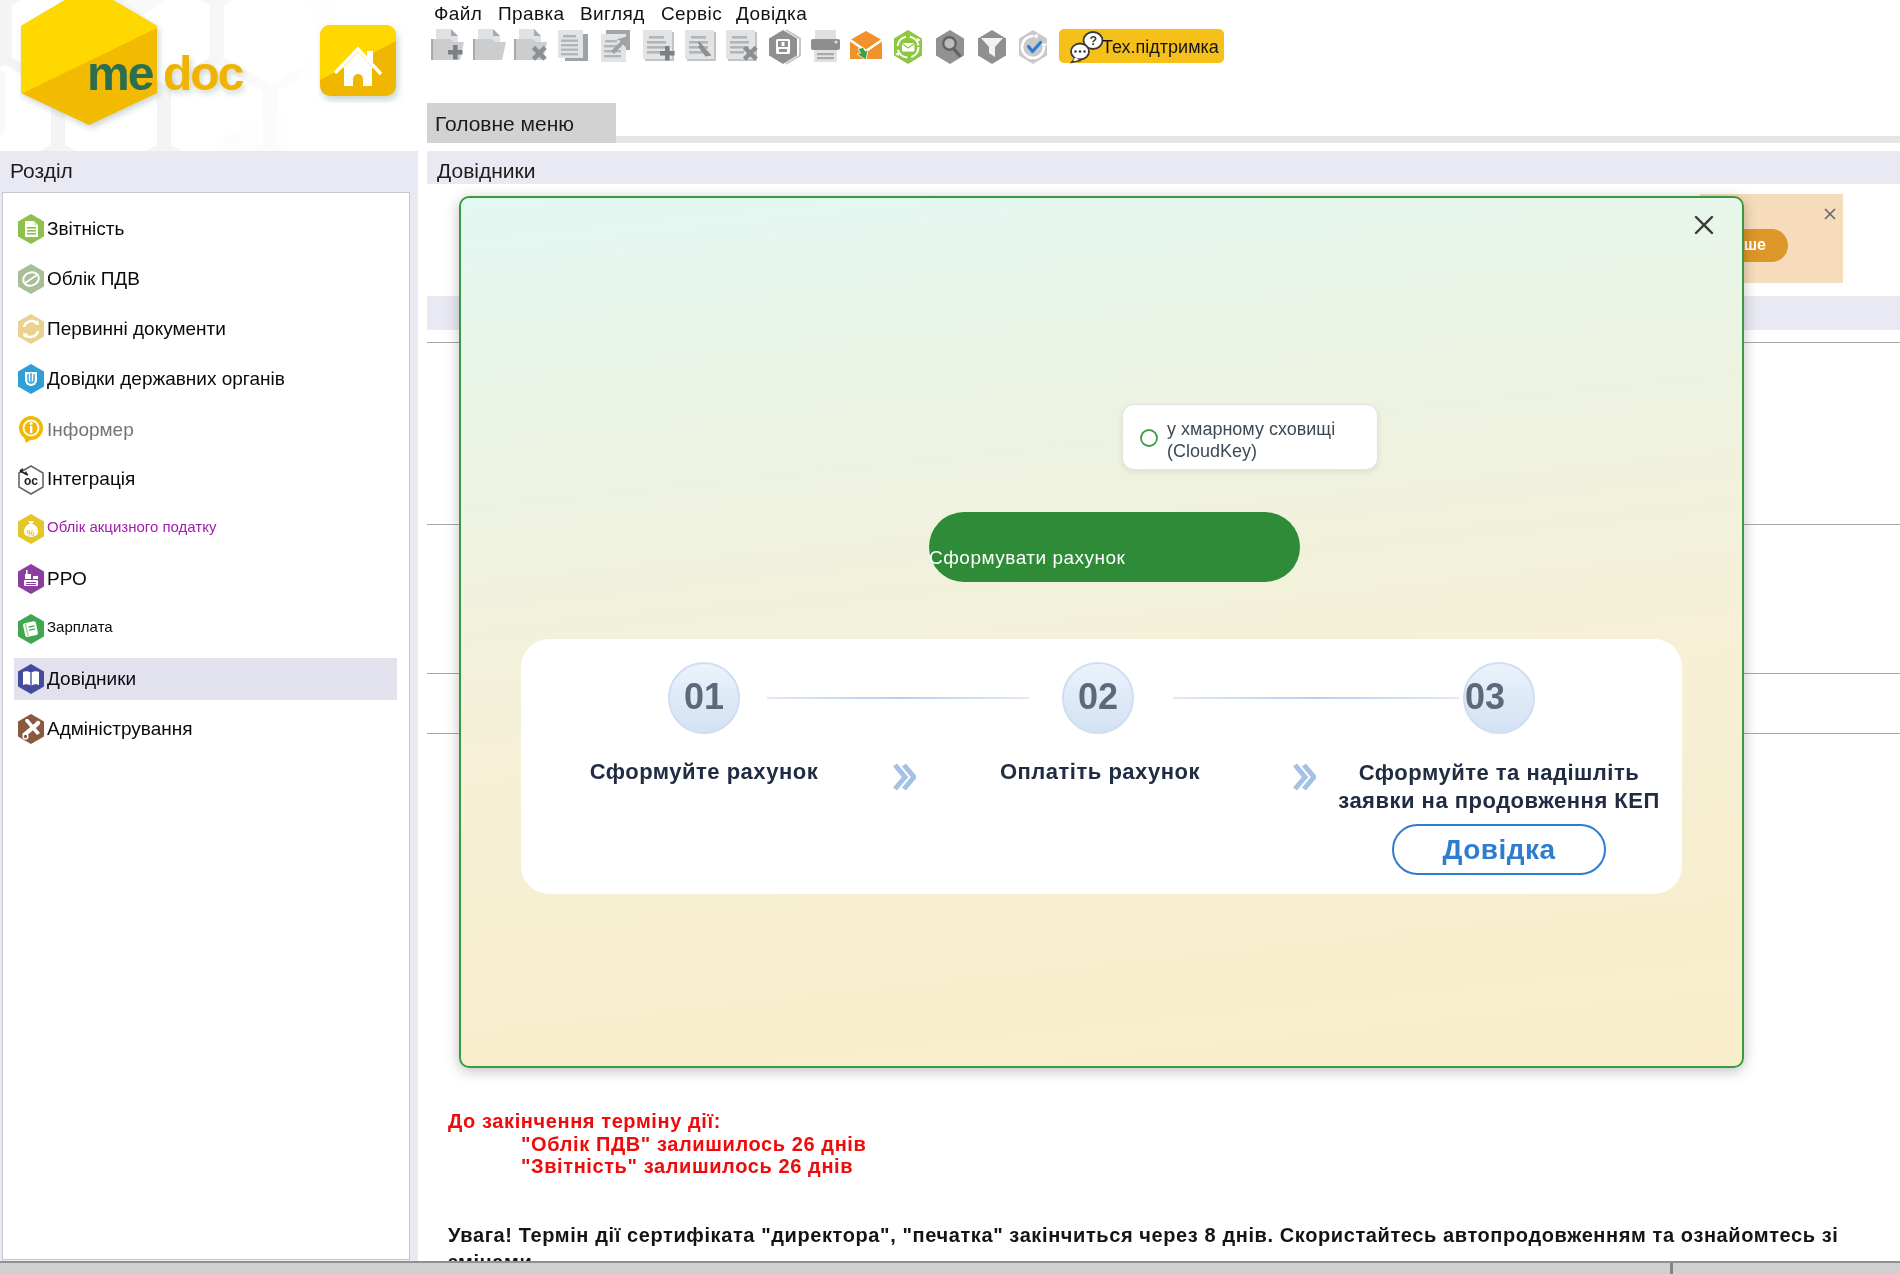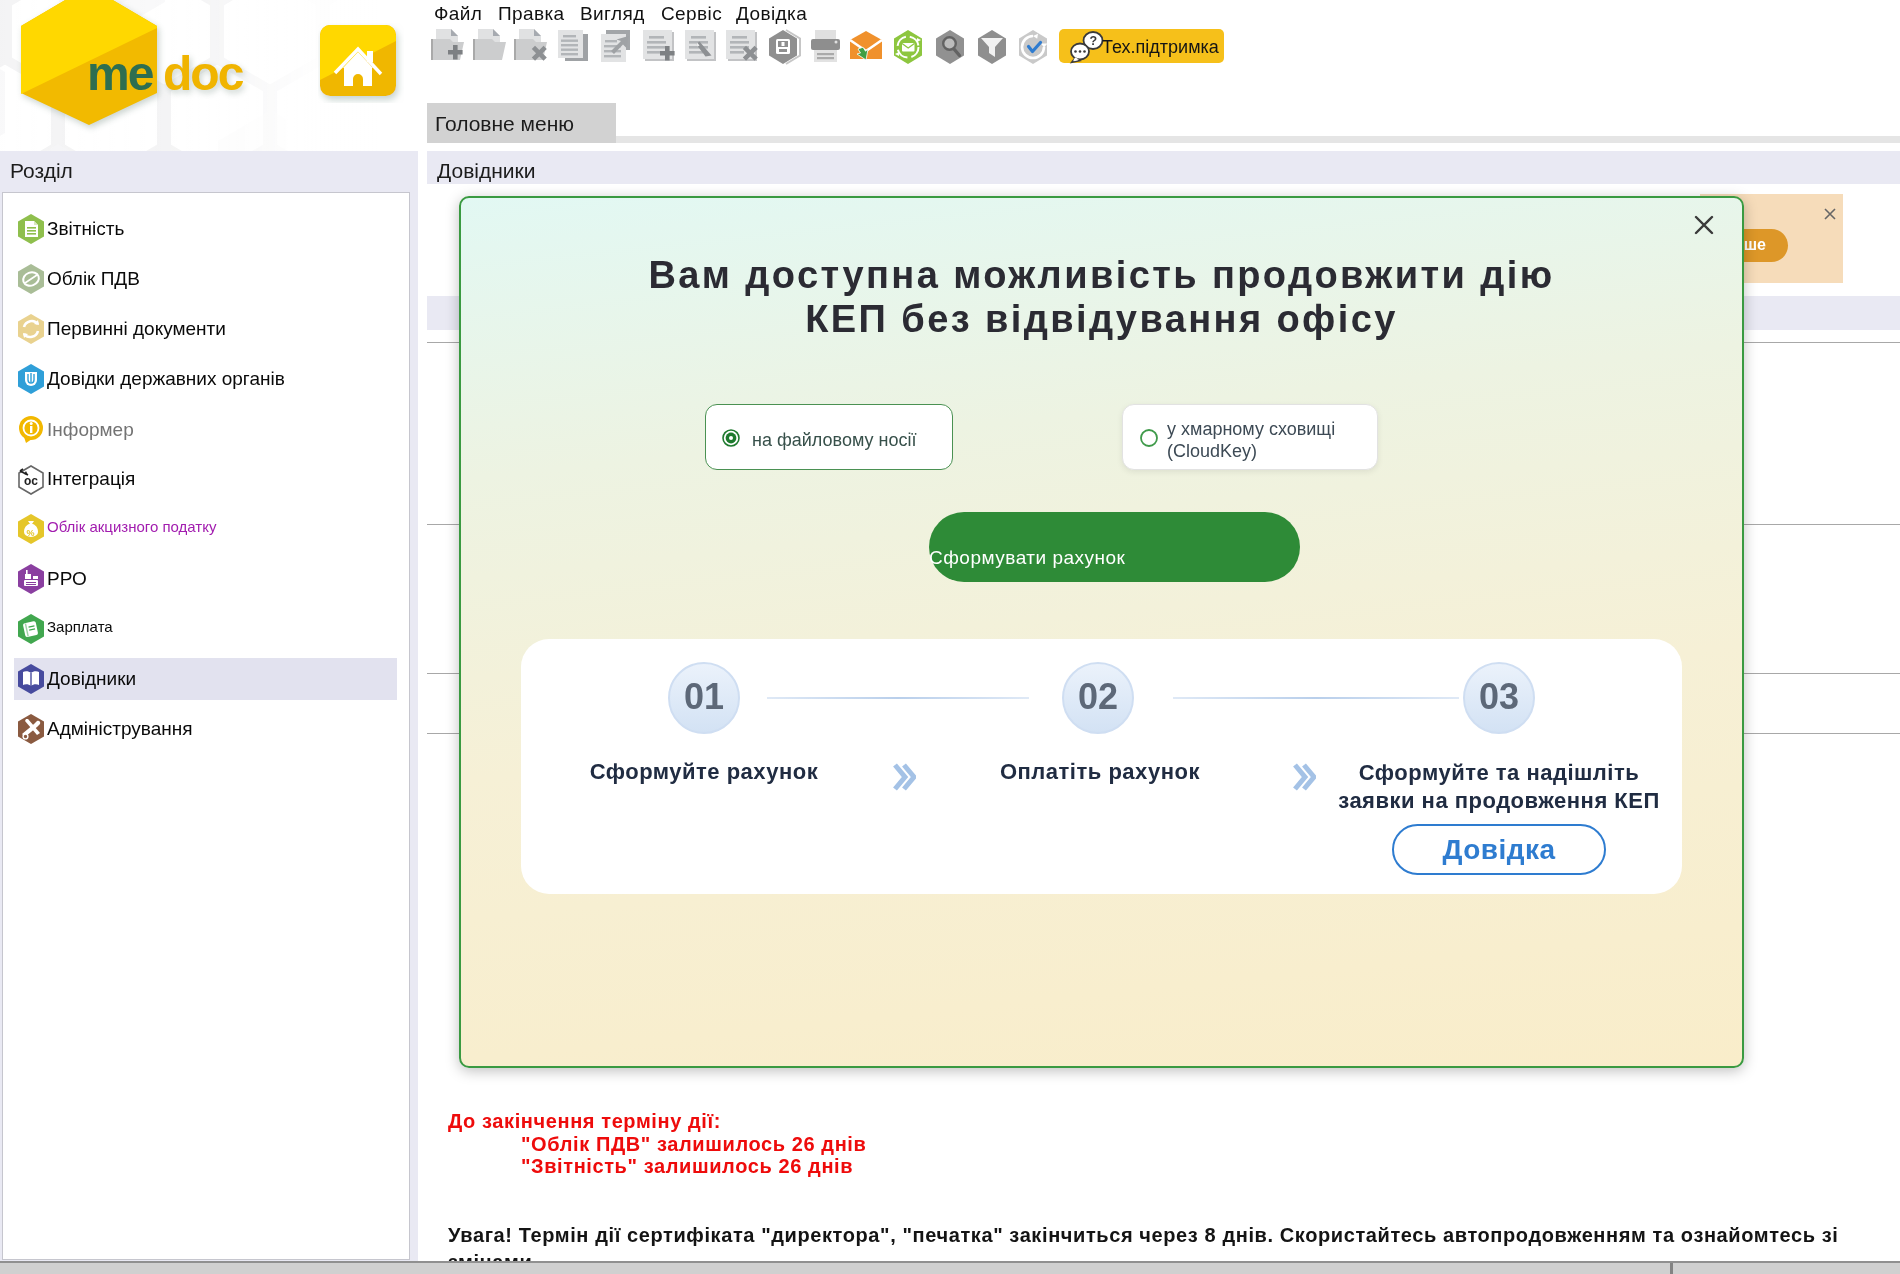--- a/index.html
+++ b/index.html
@@ -381,45 +381,36 @@
 <div class="a" style="left:448px;top:1222px;width:1460px;font-size:20px;font-weight:700;color:#141414;line-height:27px;letter-spacing:.6px">Увага! Термін дії сертифіката "директора", "печатка" закінчиться через 8 днів. Скористайтесь автопродовженням та ознайомтесь зі<br>змінами</div>
 
 <div class="a" style="left:0;top:1260px;width:418px;height:4px;background:#e9e9f3"></div>
 <div class="a" style="left:0;top:1261px;width:1900px;height:13px;background:#d0d0d0;border-top:2px solid #909090"></div>
 <div class="a" style="left:1670px;top:1263px;width:3px;height:11px;background:#838383"></div>
 
 <div class="a" style="left:459px;top:196px;width:1285px;height:872px;border:2px solid #3a9a41;border-radius:10px;overflow:hidden;background:linear-gradient(174deg,#e2f8f3 0%,#edf3e2 28%,#f6f0d6 58%,#f9edca 100%);box-shadow:0 3px 14px rgba(0,0,0,0.25)">
   <svg class="a" style="left:1232px;top:16px" width="22" height="22" viewBox="0 0 22 22">
       <path d="M3,3 L19,19 M19,3 L3,19" stroke="#3a3a3a" stroke-width="2.4" stroke-linecap="round"></path>
     </svg>
-  <div class="a" style="left:0;top:55px;width:1281px;text-align:center;font-size:38px;font-weight:700;color:#2b2b33;letter-spacing:2.4px;line-height:44px">Вам доступна можливість продовжити дію<br>КЕП без відвідування офісу</div>
-
-  <div class="a" style="left:244px;top:206px;width:248px;height:66px;background:#fff;border:1.5px solid #4a9152;border-radius:12px">
-    <svg class="a" style="left:16px;top:24px" width="18" height="18" viewBox="0 0 18 18">
-        <circle cx="9" cy="9" r="8" fill="#fff" stroke="#1e7a2e" stroke-width="1.6"></circle>
-        <circle cx="9" cy="9" r="5.4" fill="#1e7a2e"></circle>
-        <circle cx="9" cy="9" r="2" fill="#fff"></circle>
-      </svg>
-    <div class="a" style="left:46px;top:25px;font-size:18px;color:#37504a">на файловому носії</div>
-  </div>
+
   <div class="a" style="left:661px;top:206px;width:256px;height:66px;background:#fff;border:1px solid #e2e2e2;border-radius:12px;box-shadow:0 2px 6px rgba(0,0,0,0.08)">
     <svg class="a" style="left:17px;top:24px" width="18" height="18" viewBox="0 0 18 18">
         <circle cx="9" cy="9" r="8" fill="#fff" stroke="#3f9a4a" stroke-width="1.8"></circle>
       </svg>
     <div class="a" style="left:44px;top:13px;font-size:18px;color:#3d4a55;line-height:22px">у хмарному сховищі<br>(CloudKey)</div>
   </div>
 
   <div class="a" style="left:468px;top:314px;width:371px;height:70px;background:#2e8b37;border-radius:39px;color:#fff;font-size:19px;text-align:left;line-height:92px;letter-spacing:.5px">Сформувати рахунок</div>
 
   <div class="a" style="left:60px;top:441px;width:1161px;height:255px;background:#fff;border-radius:28px">
     <div class="a" style="left:246px;top:58px;width:262px;height:2px;background:linear-gradient(90deg,#dfe9f6,#b9cfeb,#dfe9f6)"></div>
     <div class="a" style="left:652px;top:58px;width:286px;height:2px;background:linear-gradient(90deg,#dfe9f6,#b9cfeb,#dfe9f6)"></div>
     <div class="a" style="left:147px;top:23px;width:72px;height:72px;border-radius:50%;border:2.5px solid #cfdef2;background:linear-gradient(180deg,#ebf2fb,#d3e2f4);text-align:center;line-height:66px;font-size:36px;font-weight:700;color:#5d6878">01</div>
     <div class="a" style="left:541px;top:23px;width:72px;height:72px;border-radius:50%;border:2.5px solid #cfdef2;background:linear-gradient(180deg,#ebf2fb,#d3e2f4);text-align:center;line-height:66px;font-size:36px;font-weight:700;color:#5d6878">02</div>
-    <div class="a" style="left:942px;top:23px;width:72px;height:72px;border-radius:50%;border:2.5px solid #cfdef2;background:linear-gradient(180deg,#ebf2fb,#d3e2f4);text-align:center;line-height:66px;font-size:36px;font-weight:700;color:#5d6878">03</div>
+    <div class="a" style="left:942px;top:23px;width:72px;height:72px;border-radius:50%;border:2.5px solid #cfdef2;background:linear-gradient(180deg,#ebf2fb,#d3e2f4);text-align:left;line-height:66px;font-size:36px;font-weight:700;color:#5d6878">03</div>
     <div class="a" style="left:33px;top:120px;width:300px;text-align:center;font-size:22px;font-weight:700;color:#202c42;letter-spacing:.5px">Сформуйте рахунок</div>
     <div class="a" style="left:429px;top:120px;width:300px;text-align:center;font-size:22px;font-weight:700;color:#202c42;letter-spacing:.5px">Оплатіть рахунок</div>
     <div class="a" style="left:778px;top:120px;width:400px;text-align:center;font-size:22px;font-weight:700;color:#202c42;letter-spacing:.5px;line-height:28px">Сформуйте та надішліть<br>заявки на продовження КЕП</div>
     <svg class="a" style="left:371px;top:122px" width="24" height="32" viewBox="0 0 24 32">
         <g fill="none" stroke="#a4c2e6" stroke-width="5">
           <path d="M3,4 L13,16 L3,28"></path>
           <path d="M12,4 L22,16 L12,28"></path>
         </g>
       </svg>
     <svg class="a" style="left:771px;top:122px" width="24" height="32" viewBox="0 0 24 32">

